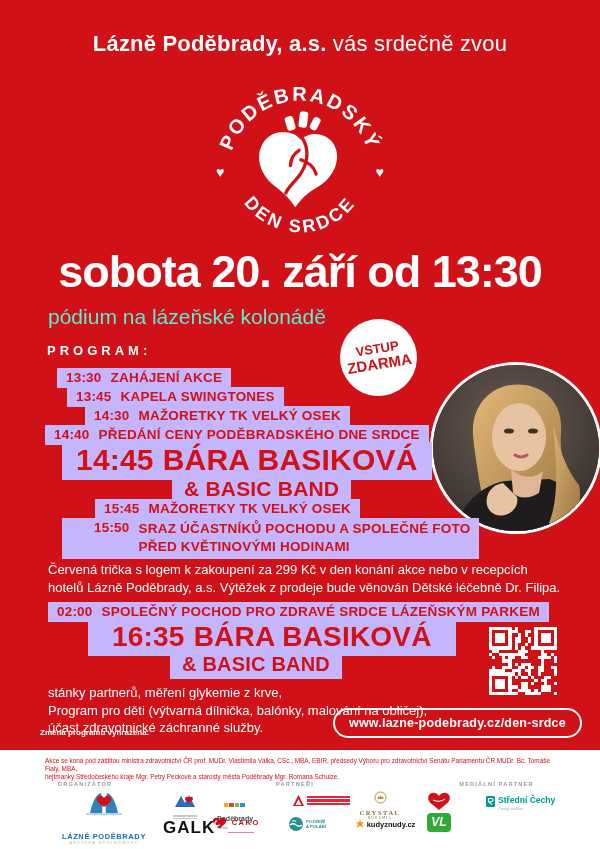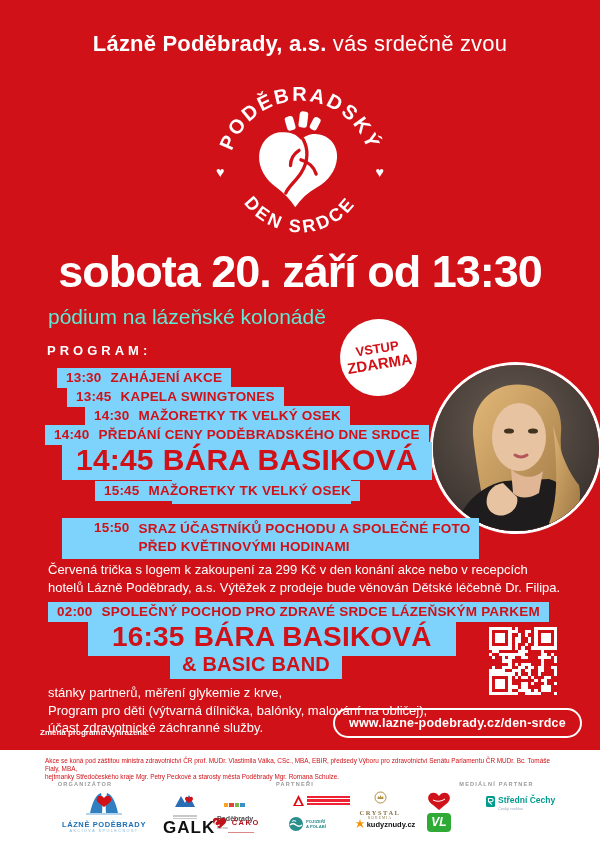--- a/index.html
+++ b/index.html
@@ -11,30 +11,30 @@
 
   .badge-logo { position:absolute; left:205px; top:80px; width:190px; height:171px; }
   .badge-logo text { font-family:"Liberation Sans",sans-serif; font-weight:800; fill:#fff; }
 
   .date-title { position:absolute; top:246px; left:0; right:0; text-align:center; color:#fff;
                 font-size:45px; font-weight:800; letter-spacing:-1px; }
   .venue { position:absolute; left:48px; top:305px; color:#5eead4; font-size:21px; }
 
   .program-heading { position:absolute; left:47px; top:343px; color:#fff; font-size:13px; font-weight:800; letter-spacing:4px; }
 
-  .chip { position:absolute; background:#7dd3fc; color:#d01117; font-size:13.5px; font-weight:600;
+  .chip { position:absolute; background:#c4b5fd; color:#d01117; font-size:13.5px; font-weight:600;
           padding:2px 9px 3px; white-space:nowrap; letter-spacing:.2px; }
   .chip .t { margin-right:9px; }
   .c0 { left:57px;  top:368px; }
   .c1 { left:67px;  top:387px; font-weight:800; }
   .c2 { left:85px;  top:406px; }
   .c3 { left:45px;  top:425px; }
   .c4 { left:62px;  top:442px; font-size:30px; font-weight:800; padding:1px 14px 3px; }
   .c5 { left:172px; top:476px; font-size:21px; font-weight:800; padding:1px 12px 3px; }
-  .c6 { left:95px;  top:481px; }
+  .c6 { left:95px;  top:499px; }
   .c7 { left:62px;  top:518px; display:flex; align-items:flex-start;padding-left:32px; }
   .c7 .lines div { line-height:18px; }
   .c8 { left:48px;  top:602px; }
   .c9 { left:88px;  top:620px; font-size:28px; font-weight:800; padding:1px 24px 3px; }
   .c10{ left:170px; top:652px; font-size:20px; font-weight:800; padding:1px 12px 3px; }
 
   .para { position:absolute; color:#fff; font-size:13px; line-height:17.5px; }
   .tshirts { left:48px; top:561px; width:520px; }
   .kids { left:48px; top:684px; width:420px; }
   .note { position:absolute; left:40px; top:728px; color:#fff; font-size:8px; font-weight:700; }
@@ -55,21 +55,21 @@
 
   .footer { position:absolute; left:0; top:750px; width:600px; height:99px; background:#fff; }
   .disclaimer { position:absolute; left:45px; top:7px; width:512px; color:#d01117; font-size:6.4px; line-height:8.2px; }
   .flabel { position:absolute; color:#9a9a9a; font-size:5.6px; font-weight:700; letter-spacing:1.2px; text-align:center; }
   .flabel.org { left:40px; top:31px; width:90px; }
   .flabel.par { left:250px; top:31px; width:90px; }
   .flabel.med { left:444px; top:31px; width:105px; }
 
   .flogo { position:absolute; text-align:center; }
   .lz { left:45px; top:41px; width:118px; }
-  .lz .nm { color:#1a6fb5; font-size:7.5px; font-weight:800; letter-spacing:.6px; margin-top:1px; }
+  .lz .nm { color:#1a6fb5; font-size:7.5px; font-weight:800; letter-spacing:.6px; margin-top:13px; }
   .lz .sb { color:#85b7da; font-size:3.8px; letter-spacing:1.4px; }
   .galk { left:163px; top:68px; width:44px; font-size:17px; font-weight:800; color:#111; letter-spacing:1px; }
   .dlf { left:170px; top:43px; width:30px; }
   .bars { margin:1px auto 0; width:24px; }
   .bars i { display:block; height:1.6px; background:#c9c9c9; margin:1px 0; }
   .pdy { left:206px; top:45px; width:56px; }
   .pdy .grid { display:inline-block; vertical-align:middle; }
   .pdy .grid i { display:block; width:4.5px; height:4.5px; margin:.5px; float:left; }
   .pdy .nm { display:inline-block; vertical-align:middle; font-size:7px; font-weight:700; color:#4a4a4a; text-align:left; margin-left:2px; line-height:1.1; }
   .pdy .sb { font-size:4px; color:#888; font-weight:400; }

